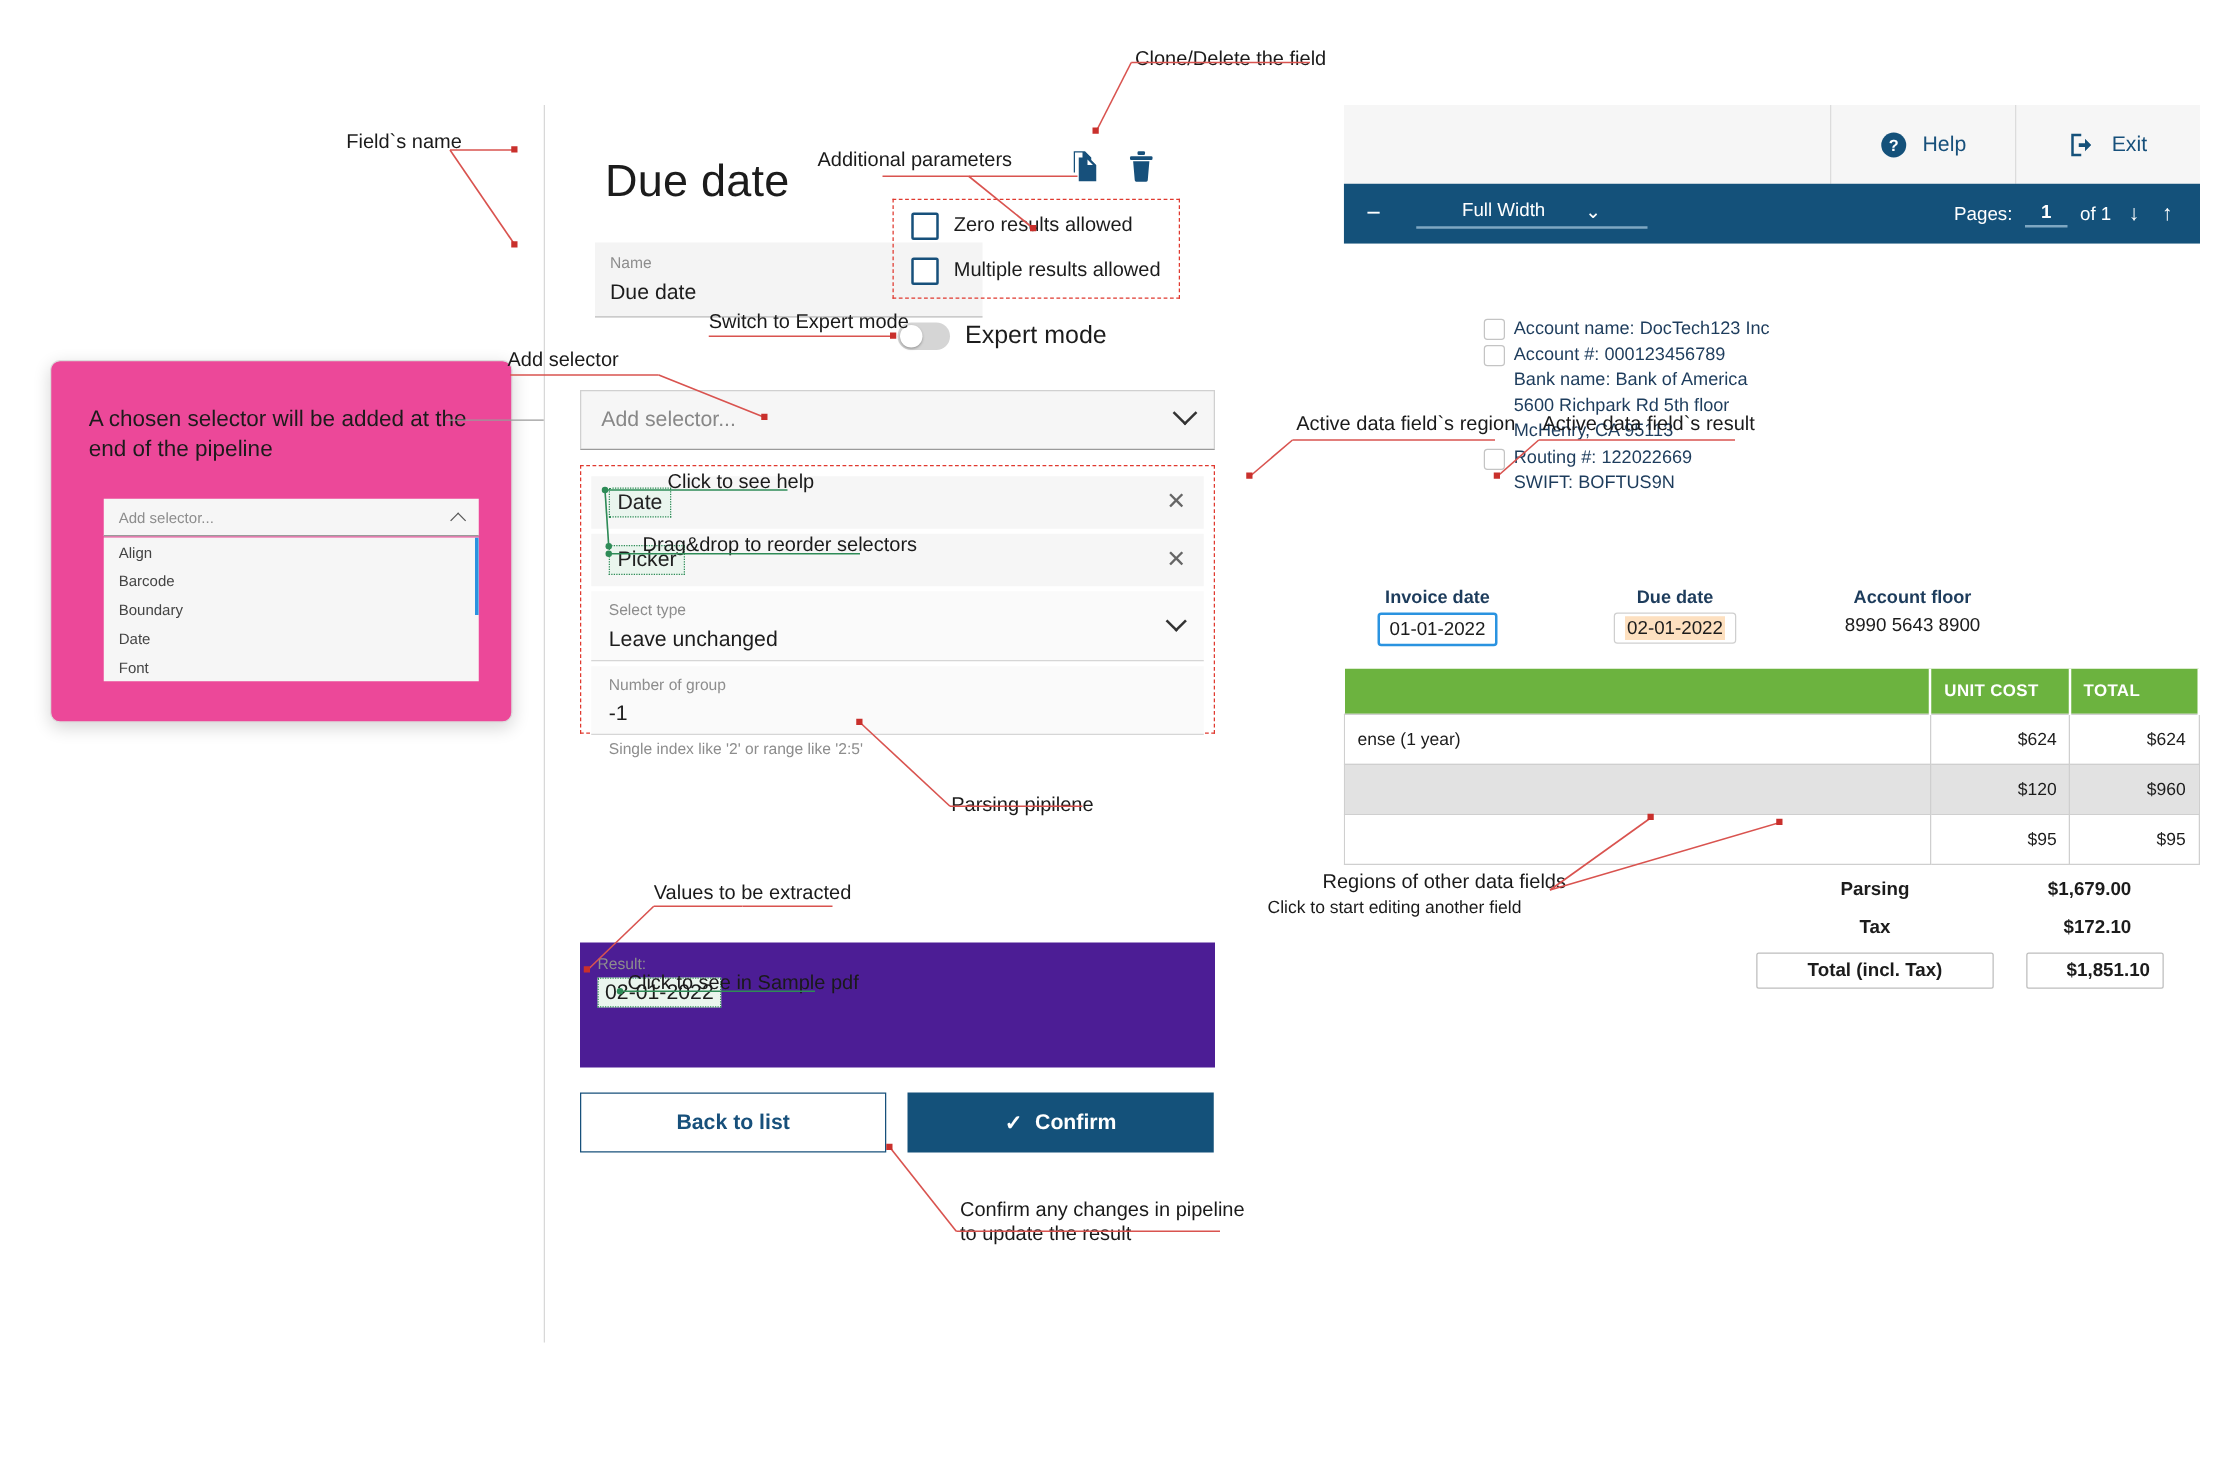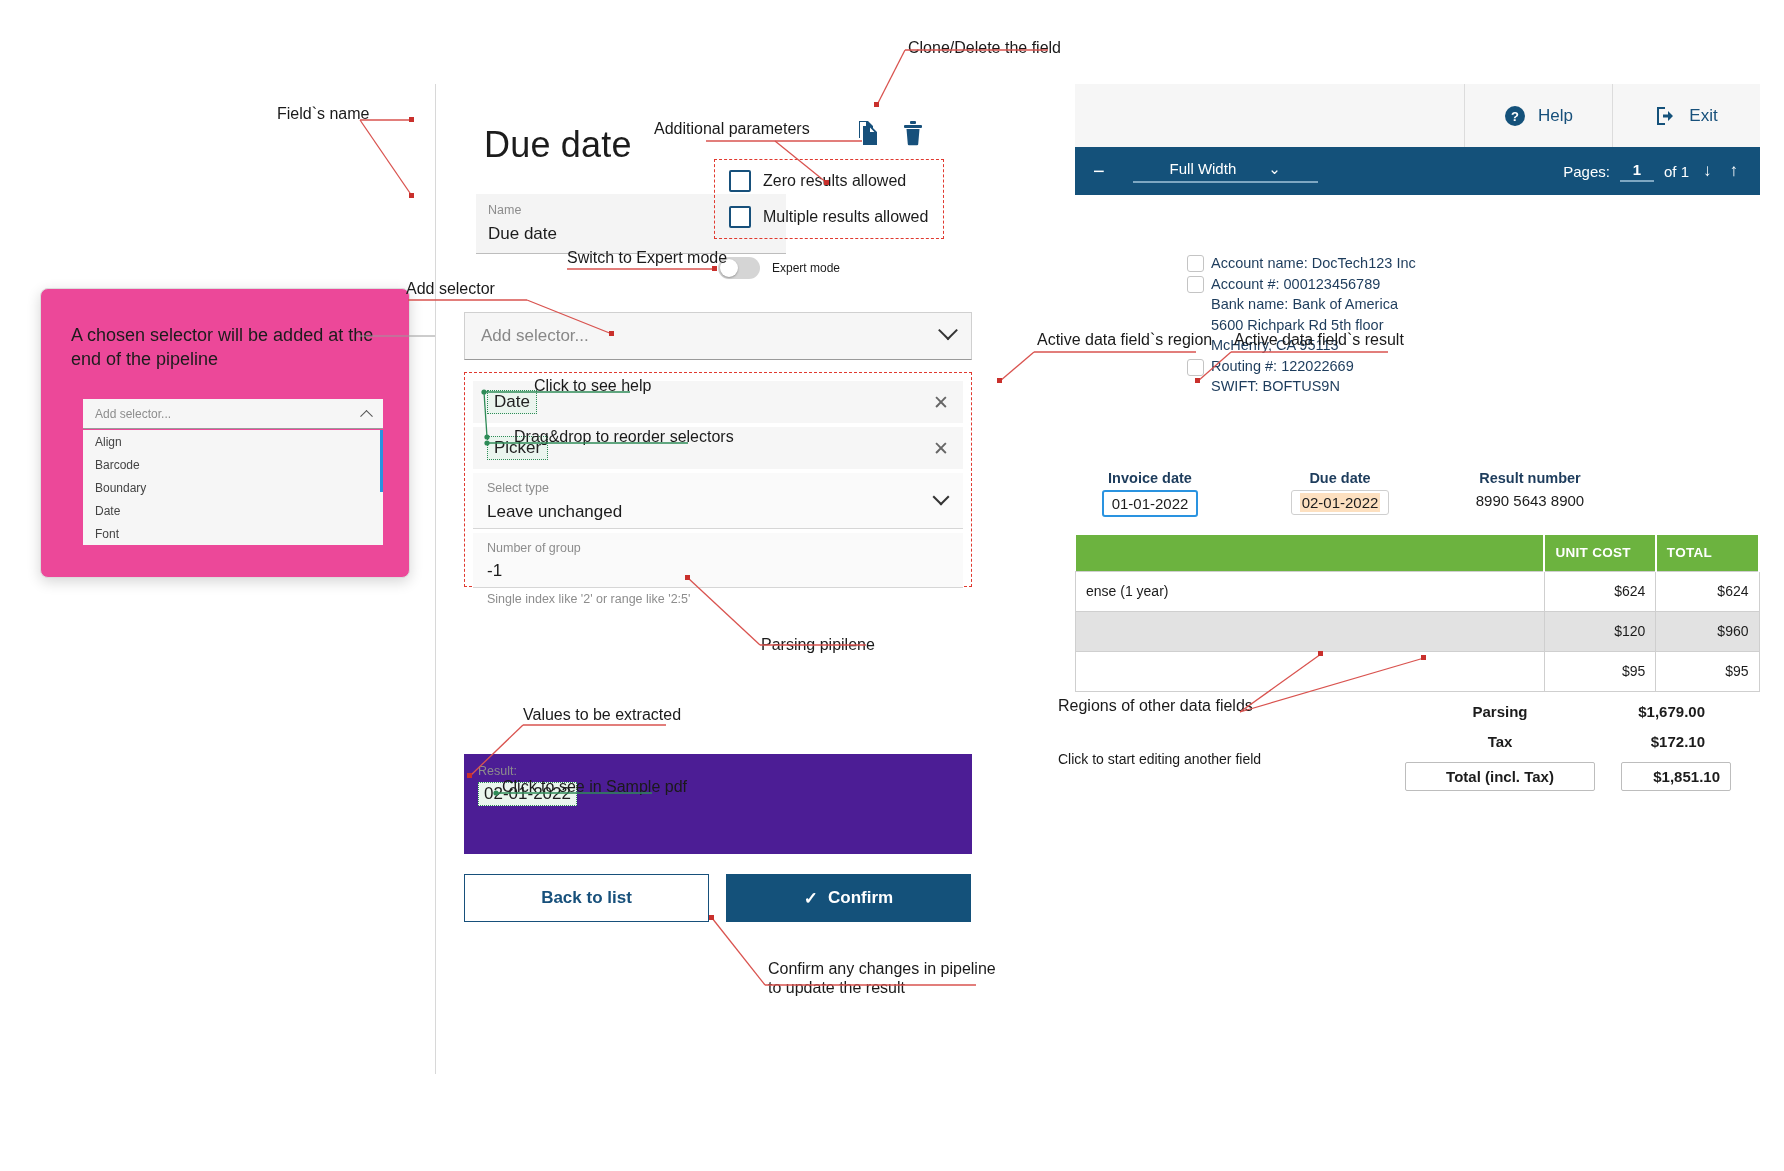--- a/index.html
+++ b/index.html
@@ -90,21 +90,21 @@
   .toggle {
     width: 42px; height: 22px; border-radius: 11px;
     background: #d5d5d5; position: relative;
   }
   .toggle::after {
     content: ""; position: absolute;
     left: 2px; top: 2px; width: 18px; height: 18px;
     border-radius: 50%; background: #fff;
     box-shadow: 0 1px 2px rgba(0,0,0,.3);
   }
-  .toggle-label { font-size: 12px; color: #1c1c1c; }
+  .toggle-label { font-size: 20px; color: #1c1c1c; }
 
   
   .add-selector {
     position: absolute; left: 28px; top: 228px;
     width: 508px; height: 48px;
     background: #f6f6f6;
     border: 1px solid #d0d0d0;
     border-bottom: 1px solid #9a9a9a;
     display: flex; align-items: center;
     padding: 0 16px;
@@ -449,21 +449,21 @@
       <div class="dates-row">
         <div class="dcol" style="left:-50px; top:0; width:250px;">
           <div class="dlabel">Invoice date</div>
           <div class="dval-active">01-01-2022</div>
         </div>
         <div class="dcol" style="left:140px; top:0; width:250px;">
           <div class="dlabel">Due date</div>
           <div class="dval-hl"><span>02-01-2022</span></div>
         </div>
         <div class="dcol" style="left:330px; top:0; width:250px;">
-          <div class="dlabel">Result number</div>
+          <div class="dlabel">Account floor</div>
           <div class="dval-plain">8990 5643 8900</div>
         </div>
       </div>
 
       <table class="inv">
         <tbody>
             <tr>
           <th style="width:400px;"></th>
           <th style="width:95px;">UNIT COST</th>
           <th style="width:88px;">TOTAL</th>
@@ -528,21 +528,21 @@
   <div class="anno" style="left:534px; top:376px;">Click to see help</div>
   <div class="anno" style="left:514px; top:427px;">Drag&amp;drop to reorder selectors</div>
   <div class="anno" style="left:761px; top:635px;">Parsing pipilene</div>
   <div class="anno" style="left:523px; top:705px;">Values to be extracted</div>
   <div class="anno" style="left:502px; top:777px;">Click to see in Sample pdf</div>
   <div class="anno" style="left:768px; top:959px;">Confirm any changes in pipeline</div>
   <div class="anno" style="left:768px; top:978px;">to update the result</div>
   <div class="anno" style="left:1037px; top:330px;">Active data field`s region</div>
   <div class="anno" style="left:1234px; top:330px;">Active data field`s result</div>
   <div class="anno" style="left:1058px; top:696px;">Regions of other data fields</div>
-  <div class="anno small" style="left:1058px; top:717px;margin-top:34px;">Click to start editing another field</div>
+  <div class="anno small" style="left:1014px; top:717px;">Click to start editing another field</div>
 
   <svg class="overlay">
     <g stroke="#d9534f" stroke-width="1.3" fill="none">
 
       <path d="M360,120 L413,120"></path>
       <path d="M360,120 L412,196"></path>
 
       <path d="M905,50 L1048,50"></path>
       <path d="M905,50 L877,105"></path>
 

